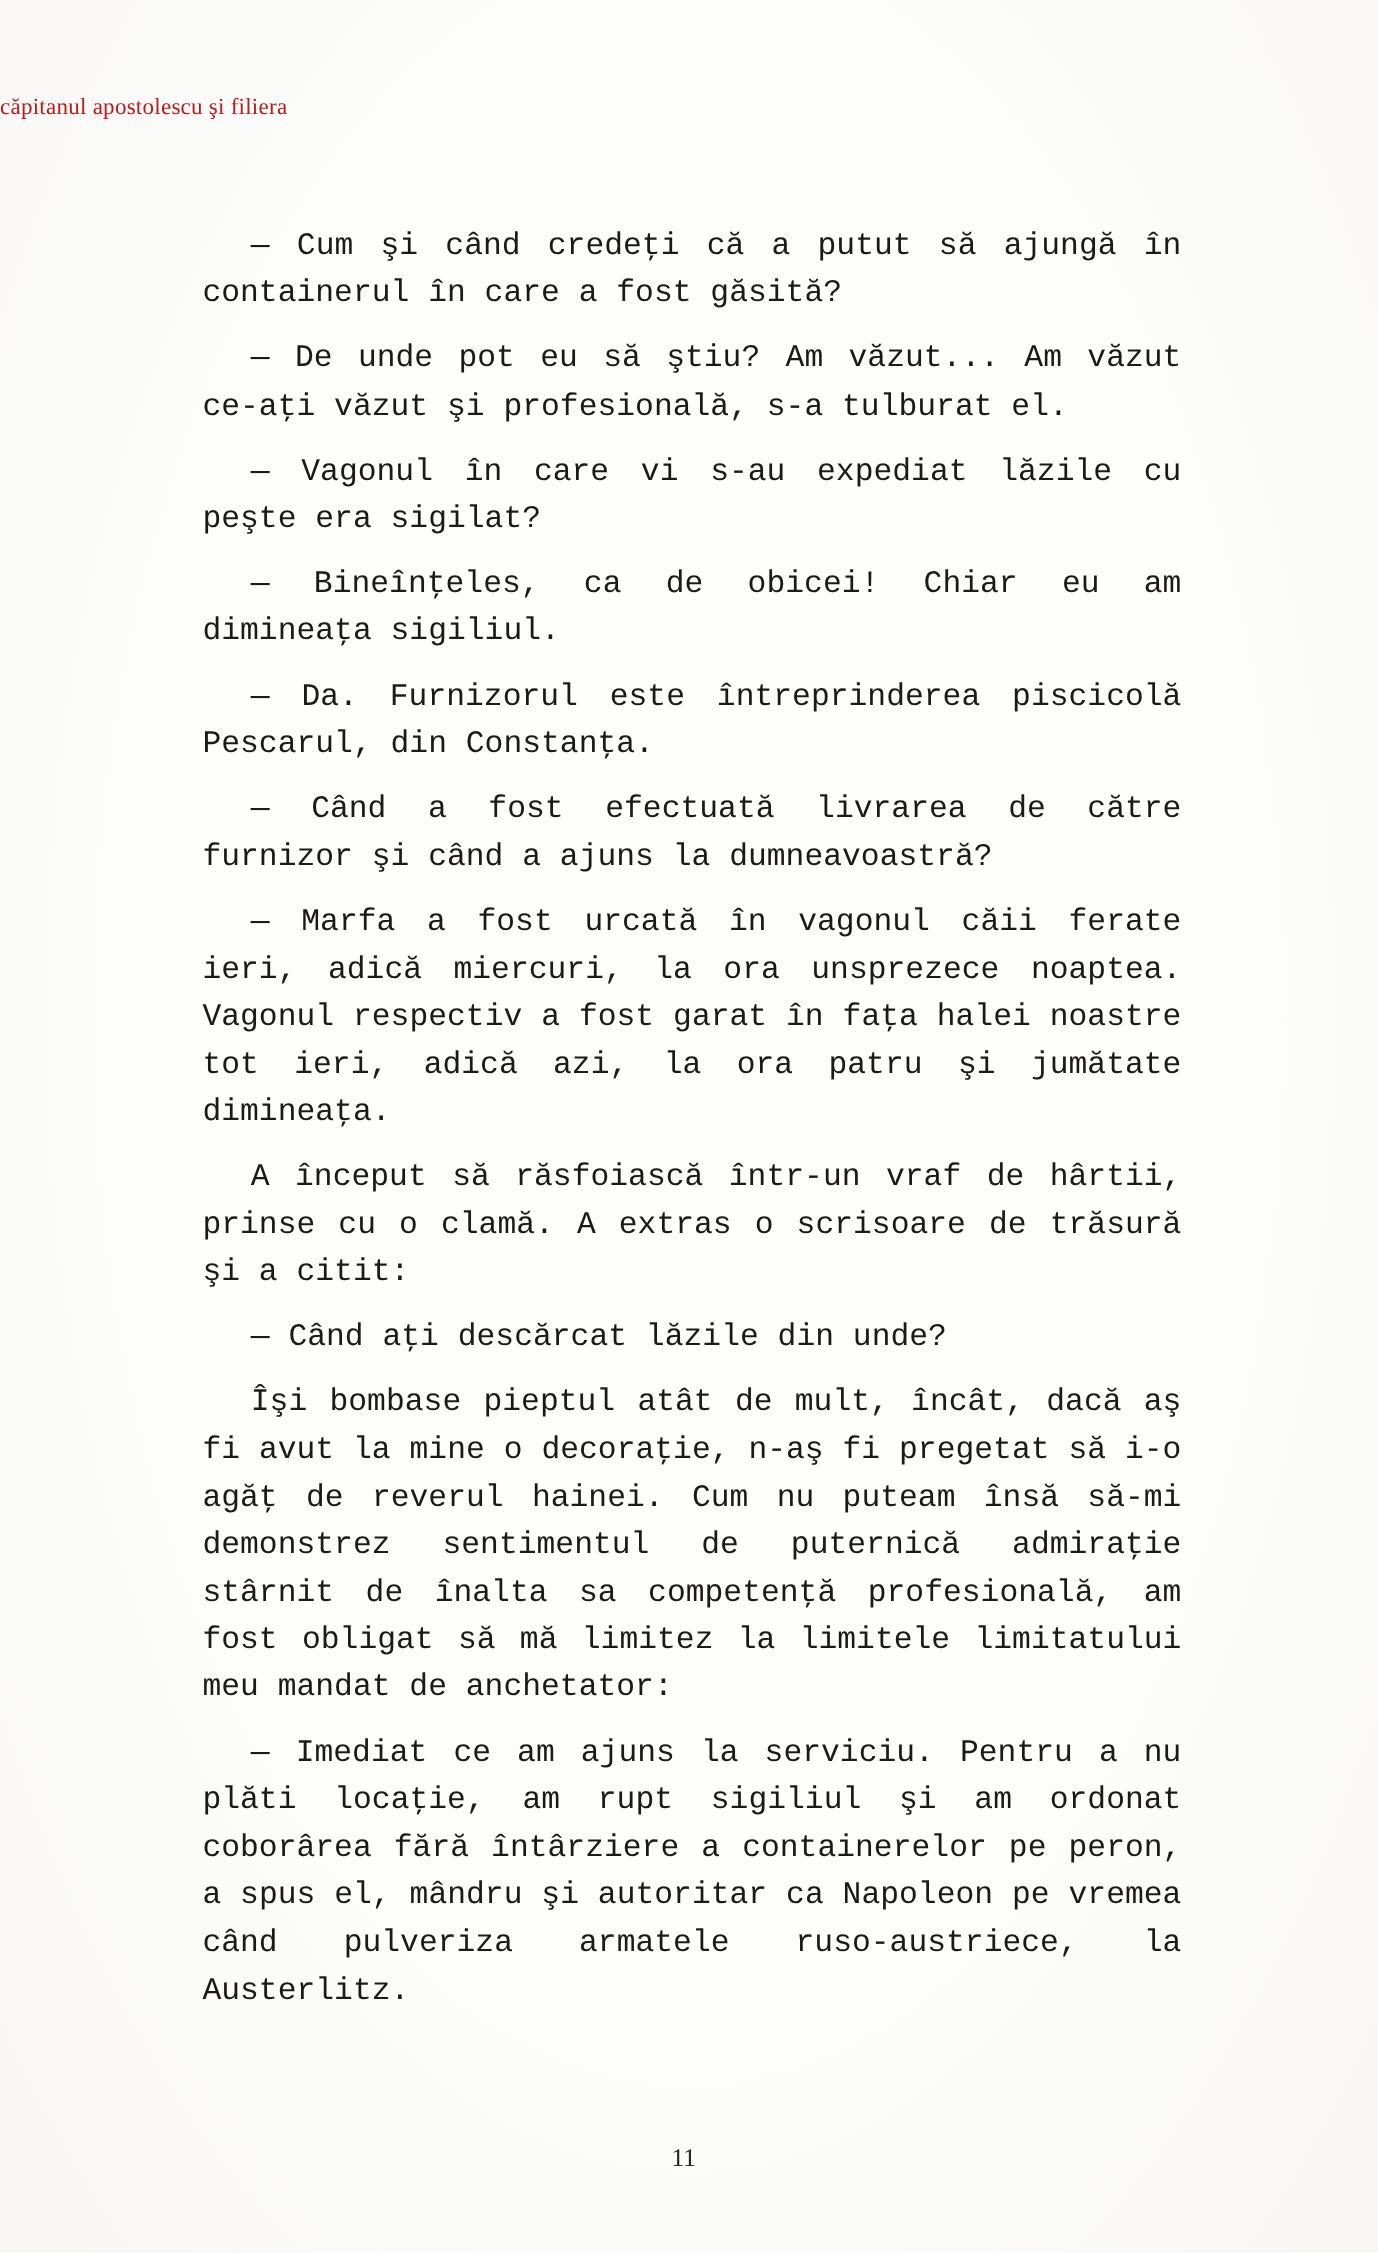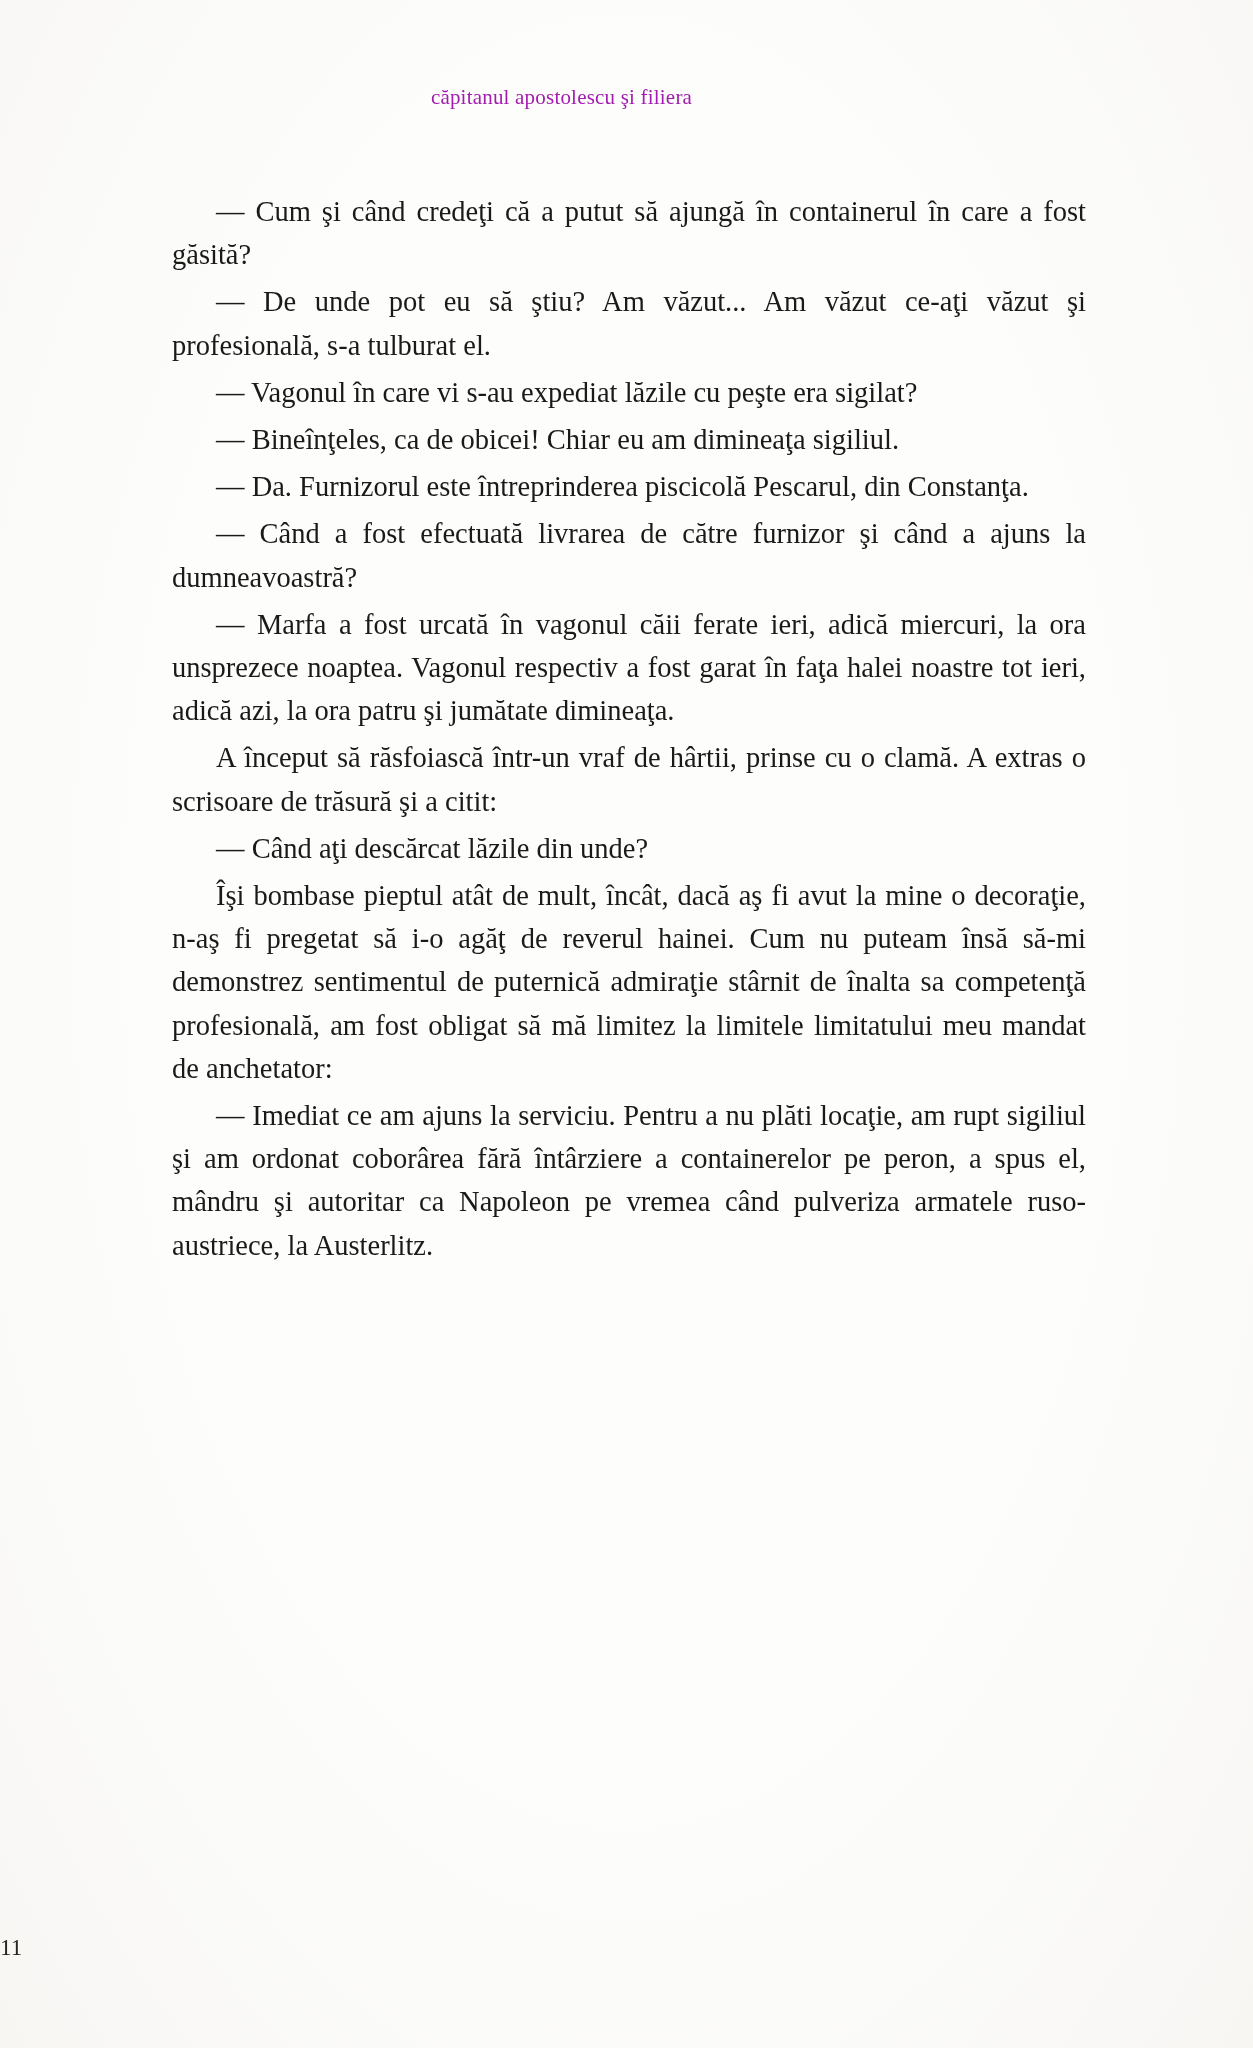--- a/index.html
+++ b/index.html
@@ -26,54 +26,55 @@
     inset: 0;
     background:
       radial-gradient(ellipse at 50% 45%, rgba(255,255,255,0) 55%, rgba(246,245,242,0.85) 100%);
     pointer-events: none;
   }
   .running-head {
     position: absolute;
     top: 84px;
     left: 0;
     width: 1253px;
-    text-align: center;
+    text-align: left;
     padding-right: 130px;
     box-sizing: border-box;
     font-size: 21px;
     line-height: 26px;
     letter-spacing: 0.2px;
-    color: #a21caf;
+    color: #b91c1c;
     font-family: "Liberation Serif", "DejaVu Serif", serif;
   }
   .textblock {
     position: absolute;
     top: 186px;
     left: 168px;
     width: 922px;
     font-size: 28.5px;
     line-height: 43.2px;
     text-align: justify;
     text-justify: inter-word;
     color: #1b1a17;
     hyphens: none;
     -webkit-hyphens: none;
   }
   .textblock p {
-    margin: 4px;
+    margin: 16px;
     text-indent: 44px;
     text-align: justify;
+    font-family: Liberation Mono, monospace;
   }
   
   .folio {
     position: absolute;
-    bottom: 86px;
+    bottom: 72px;
     left: 0;
     width: 1253px;
-    text-align: left;
+    text-align: center;
     font-size: 23px;
     line-height: 28px;
     color: #262421;
     padding-right: 10px;
     box-sizing: border-box;
   }
 </style>
 </head>
 <body>
 

